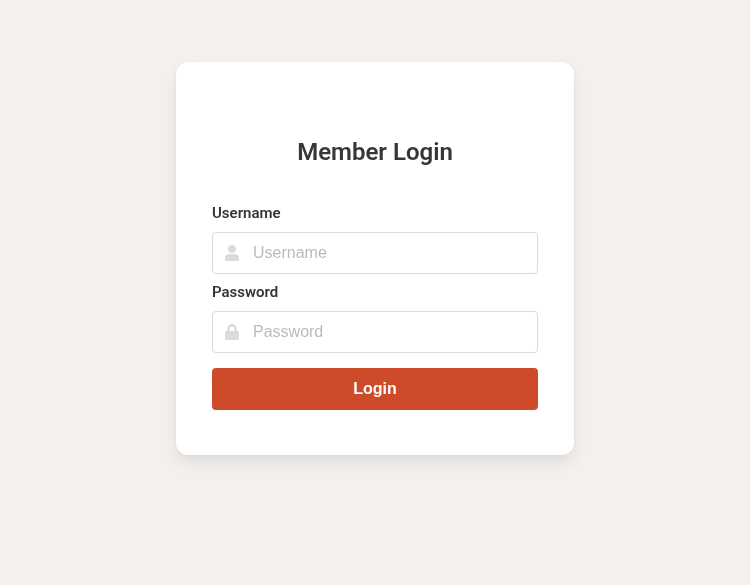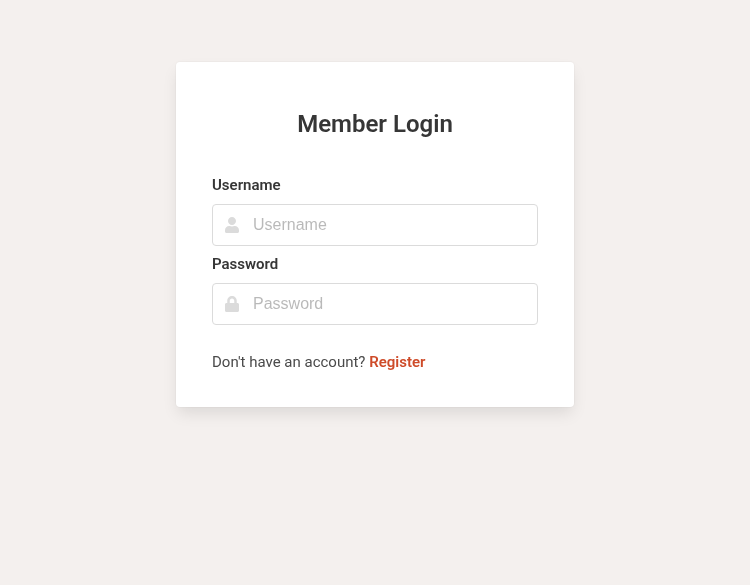--- a/index.html
+++ b/index.html
@@ -12,23 +12,23 @@
       background-color: #f4f0ee;
       width: 750px;
       height: 585px;
       display: flex;
       justify-content: center;
       padding-top: 62px;
     }
     .login-card {
       background: #ffffff;
       width: 398px;
-      border-radius: 4px;
+      border-radius: 12px;
       box-shadow: 0 0.5em 1em -0.125em rgba(10,10,10,0.1), 0 0 0 1px rgba(10,10,10,0.02);
-      padding: 48px 36px 36px 36px;
+      padding: 76px 36px 36px 36px;
       height: fit-content;
     }
     .card-title {
       font-size: 24px;
       font-weight: 600;
       color: #363636;
       text-align: center;
       margin-bottom: 38px;
     }
     .field {
@@ -117,17 +117,17 @@
     <div class="control">
       <span class="icon">
         <svg width="14" height="16" viewBox="0 0 448 512" fill="currentColor">
           <path d="M400 224h-24v-72C376 68.2 307.8 0 224 0S72 68.2 72 152v72H48c-26.5 0-48 21.5-48 48v192c0 26.5 21.5 48 48 48h352c26.5 0 48-21.5 48-48V272c0-26.5-21.5-48-48-48zm-104 0H152v-72c0-39.7 32.3-72 72-72s72 32.3 72 72v72z"></path>
         </svg>
       </span>
       <input type="password" class="input" placeholder="Password" style="">
     </div>
   </div>
 
+  <div class="field">
+    <button class="login-button">Login</button>
+  </div>
 
-  <div class="register-row">
-    <span>Don't have an account? </span><a class="register-link">Register</a>
-  </div>
 </div>
 
 </body></html>

